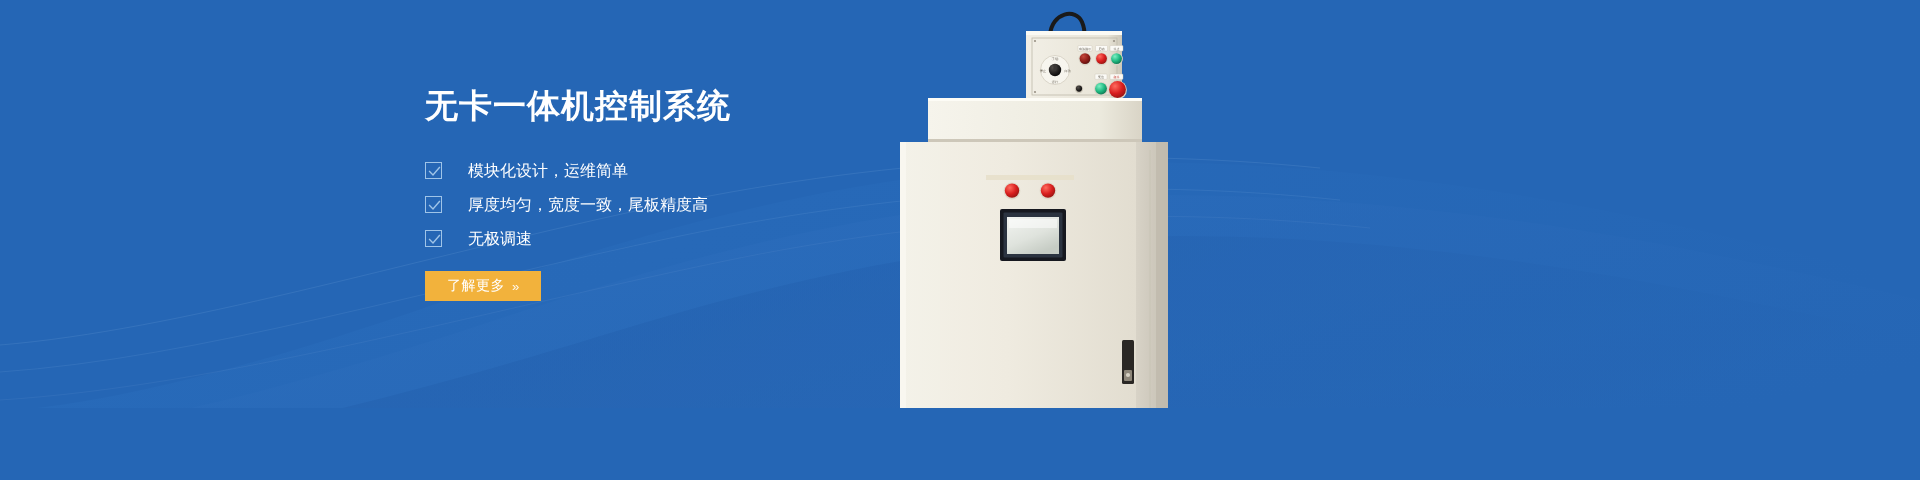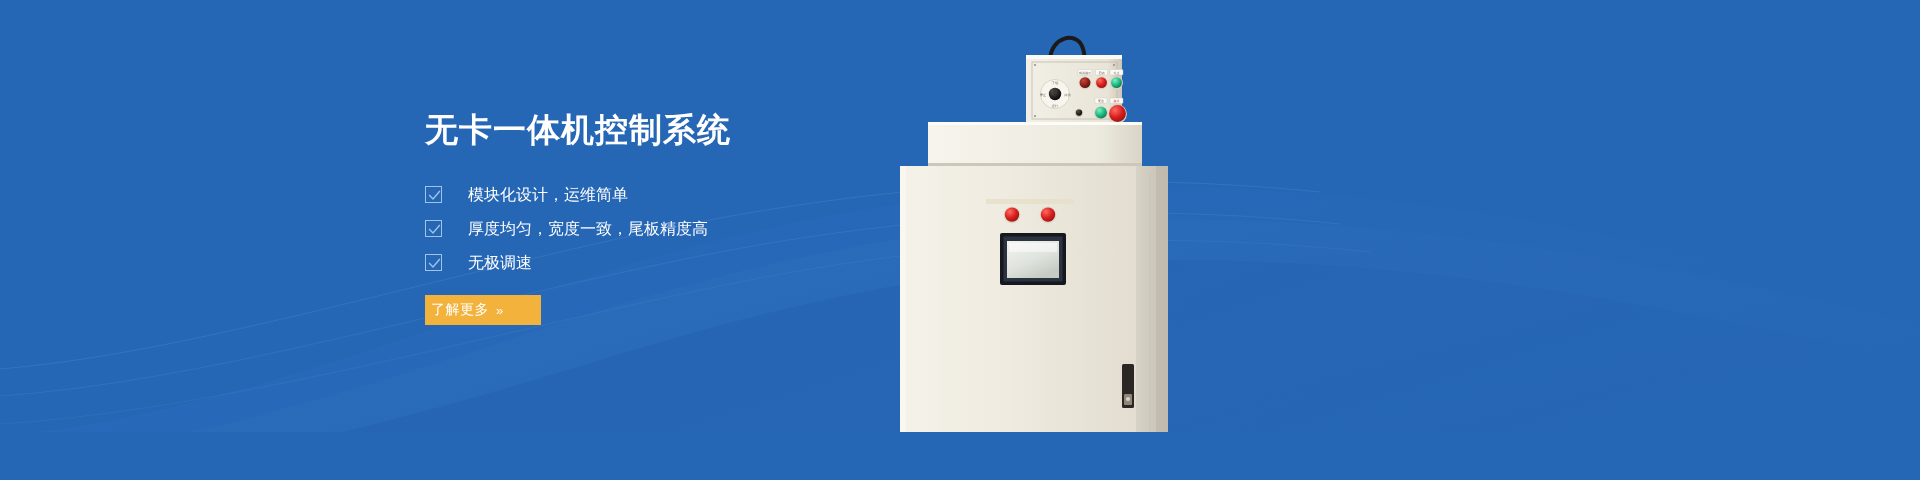--- a/index.html
+++ b/index.html
@@ -1,21 +1,21 @@
 <!DOCTYPE html>
 <html><head>
 <meta charset="utf-8">
 <style>
   html,body{margin:0;padding:0;}
   body{
     width:1920px;height:480px;overflow:hidden;
     font-family:"Liberation Sans","DejaVu Sans",sans-serif;
     background:#2566b5;
   }
-  .banner{position:relative;width:1920px;height:408px;overflow:hidden;background:#2566b5;margin-top:24px;}
+  .banner{position:relative;width:1920px;height:408px;overflow:hidden;background:#2566b5;}
 
   
   .waves{position:absolute;inset:0;width:1920px;height:480px;}
 
   
   .content{position:absolute;left:425px;top:88px;width:700px;z-index:5;}
   .hero-title{
     font-size:33px;font-weight:bold;color:#ffffff;letter-spacing:1px;
     margin:0 0 38px 0;line-height:1.1;white-space:nowrap;
   }
@@ -23,21 +23,21 @@
   .feature-item{display:flex;align-items:center;margin-bottom:17px;text-align:center;}
   .check-box{
     width:17px;height:17px;flex:0 0 17px;border:1px solid #9fc4e8;
     position:relative;margin-right:26px;box-sizing:border-box;
   }
   .check-box svg{position:absolute;left:1px;top:1px;}
   .feature-text{font-size:16px;color:#ffffff;line-height:1;white-space:nowrap;}
 
   .cta-wrap{margin-top:24px;}
   .cta-button{
-    display:inline-flex;align-items:center;
+    display:inline-flex;align-items:center;justify-content:center;
     background:#f2b23c;color:#ffffff;font-size:14px;
     width:116px;height:30px;border:none;cursor:pointer;
     font-family:"Liberation Sans","DejaVu Sans",sans-serif;
   }
   .cta-label{letter-spacing:.5px;}
   .cta-arrow{margin-left:7px;font-size:13px;opacity:.92;}
 
   
   .machine{position:absolute;left:900px;top:0;width:420px;height:480px;z-index:4;}
 </style>

